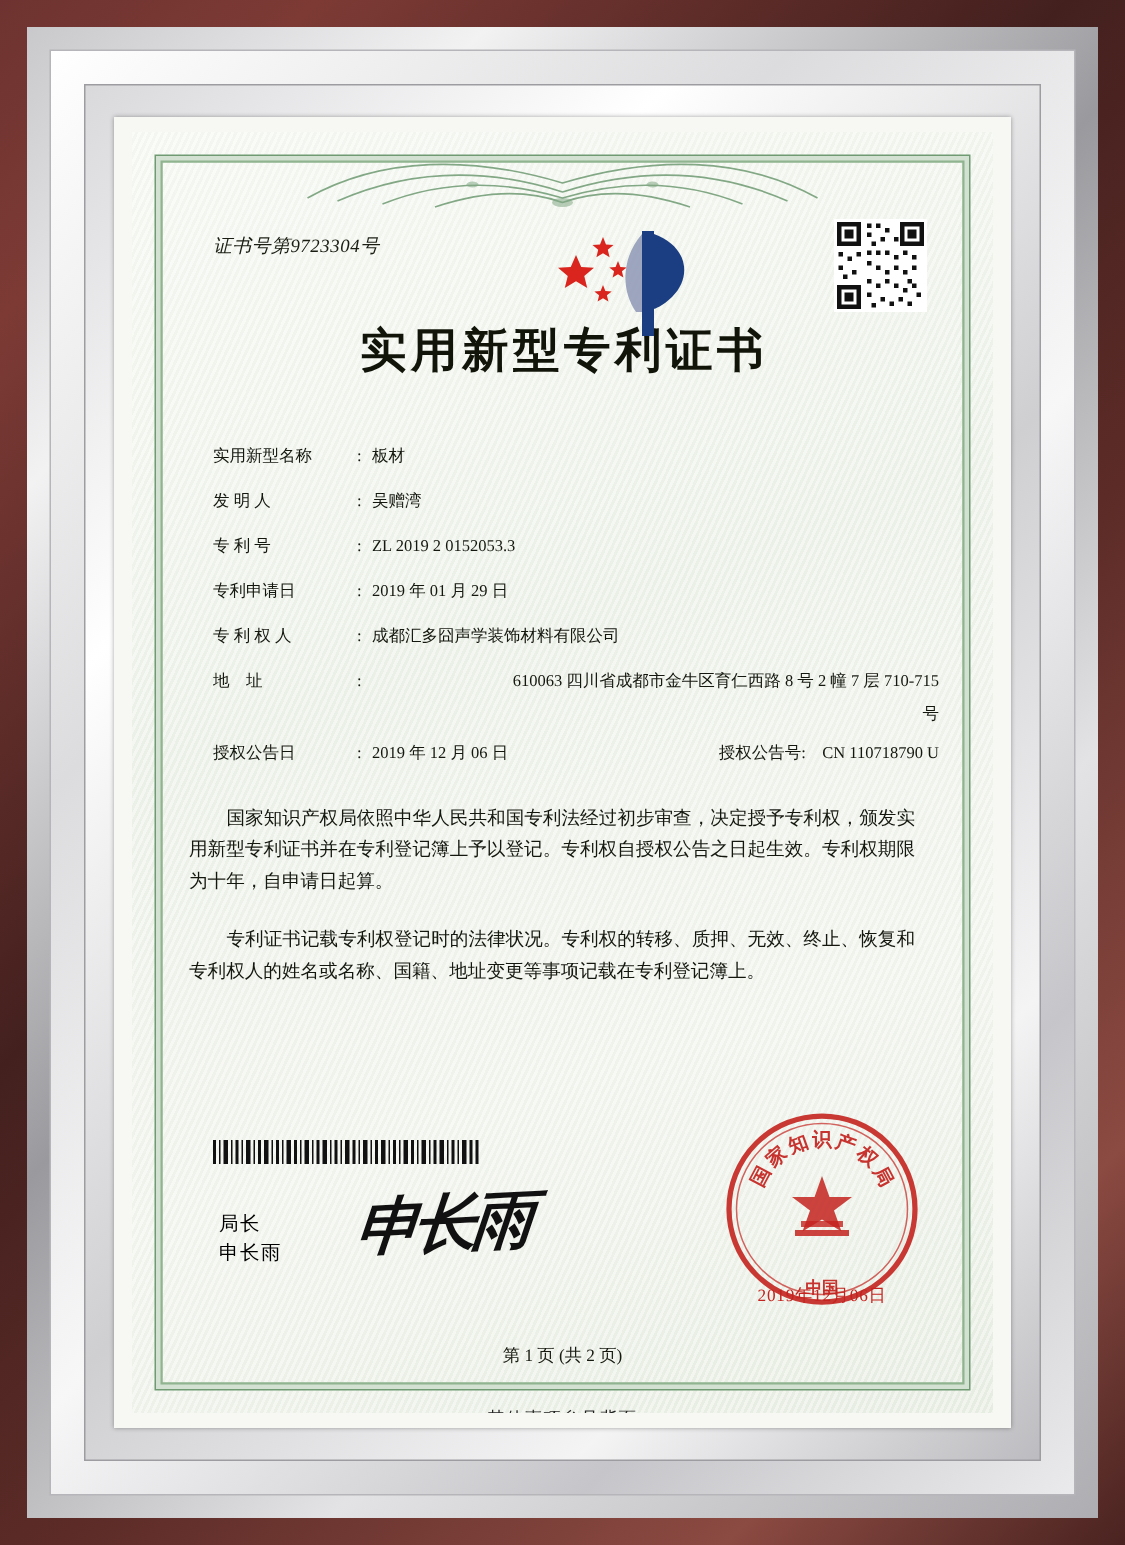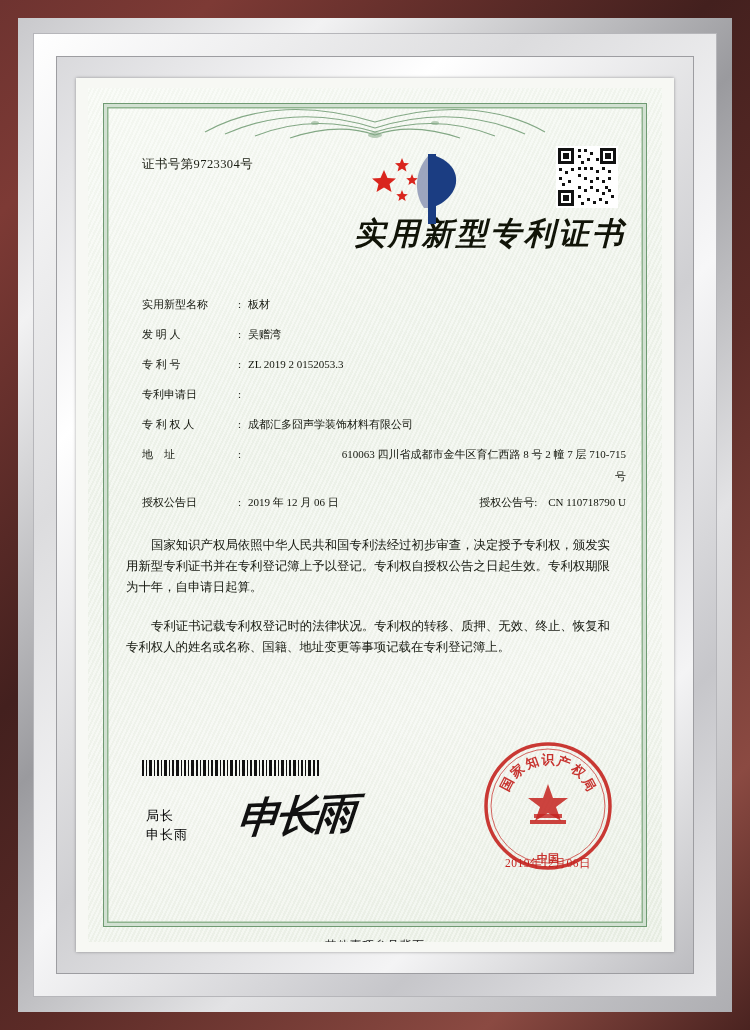--- a/index.html
+++ b/index.html
@@ -99,42 +99,42 @@
     position: absolute;
     left: 38px; top: 52px;
     width: 500px;
     color: #15180f;
   }
   .cert-no {
     font-size: 12.5px;
     letter-spacing: .4px;
     color: #1a1d12;
     margin: 16px 0 0 16px;
+    font-style: italic;
   }
 
   .logo {
     position: absolute;
     left: 236px; top: 6px;
     width: 110px; height: 86px;
   }
   .qr {
     position: absolute;
     right: 8px; top: 6px;
     width: 62px; height: 62px;
   }
 
   .title {
-    text-align: right;
+    text-align: center;
     font-size: 31px;
     font-weight: bold;
     letter-spacing: 3px;
     margin: 40px 0 0 0;
     color: #111408;
     font-family: "DejaVu Serif", serif;
-    font-style: italic;
   }
 
   .fields {
     margin: 34px 0 0 16px;
     font-size: 11px;
     line-height: 30px;
     color: #14170e;
   }
   .field-row { display: flex; align-items: flex-start; }
   .f-label {
@@ -341,20 +341,21 @@
 
       <div class="field-row">
         <span class="f-label">专 利 号</span>
         <span class="f-colon">:</span>
         <span class="f-value">ZL 2019 2 0152053.3</span>
       </div>
 
       <div class="field-row">
         <span class="f-label">专利申请日</span>
         <span class="f-colon">:</span>
+        <span class="f-value">2019 年 01 月 29 日</span>
       </div>
 
       <div class="field-row">
         <span class="f-label">专 利 权 人</span>
         <span class="f-colon">:</span>
         <span class="f-value">成都汇多囧声学装饰材料有限公司</span>
       </div>
 
       <div class="field-row">
         <span class="f-label">地    址</span>
@@ -451,15 +452,16 @@
     </g>
 
     <g transform="translate(66,66)">
       <polygon points="0,-22 5,-8 20,-8 8,1 13,15 0,7 -13,15 -8,1 -20,-8 -5,-8" fill="#c4231f" opacity=".85"></polygon>
       <rect x="-18" y="14" width="36" height="4" fill="#c4231f" opacity=".85"></rect>
       <rect x="-14" y="8" width="28" height="4" fill="#c4231f" opacity=".8"></rect>
     </g>
   </svg>
   <div class="seal-date">2019年12月06日</div>
 
+  <div class="page-no">第 1 页 (共 2 页)</div>
   <div class="footnote">其他事项参见背面</div>
 
 </div>
 
 </body></html>

